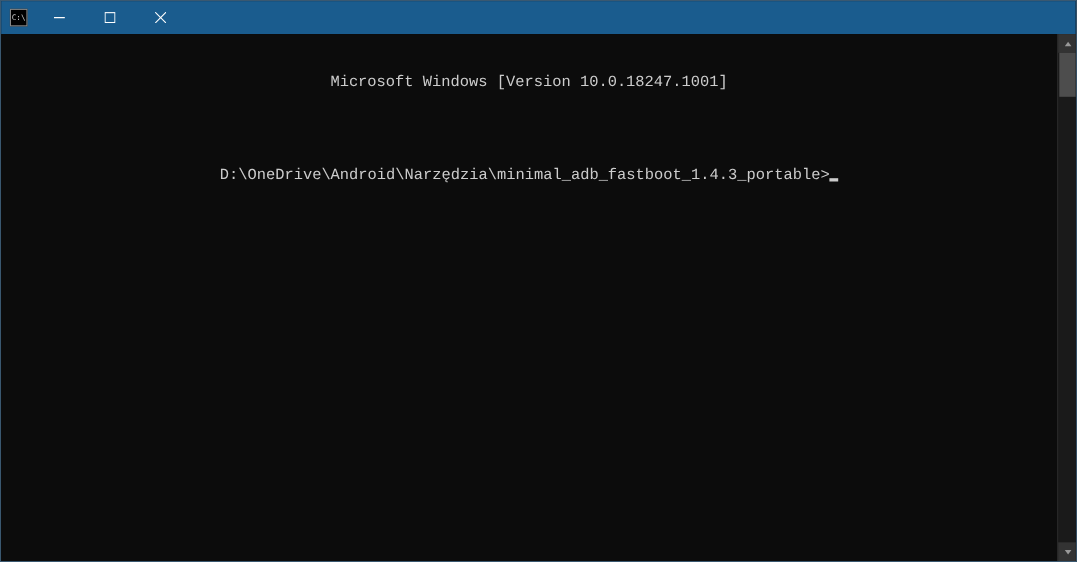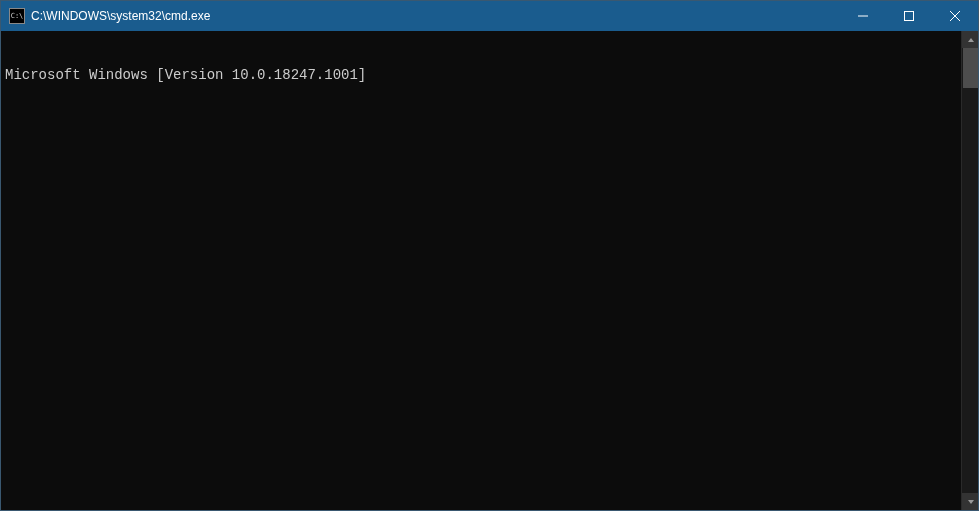--- a/index.html
+++ b/index.html
@@ -71,20 +71,21 @@
       color: #cccccc;
       font-family: Consolas, 'Courier New', monospace;
       font-size: 14px;
       line-height: 17px;
       padding: 2px 4px;
       white-space: pre;
       overflow: hidden;
     }
     .console-line {
       white-space: pre;
+      text-align: center;
     }
     .scrollbar {
       width: 17px;
       background: #1a1a1a;
       position: relative;
       border-left: 1px solid #2a2a2a;
     }
     .scrollbar-btn {
       width: 17px;
       height: 17px;
@@ -126,21 +127,20 @@
       transform: translateY(2px);
     }
   </style>
 </head>
 <body>
 
 <div class="titlebar">
   <div class="titlebar-icon">
     <span>C:\</span>
   </div>
-  <div class="titlebar-title">C:\WINDOWS\system32\cmd.exe</div>
   <div class="titlebar-controls">
     <div class="titlebar-btn">
       <svg viewBox="0 0 10 10">
         <line x1="0" y1="5" x2="10" y2="5" stroke="#fff" stroke-width="1"></line>
       </svg>
     </div>
     <div class="titlebar-btn">
       <svg viewBox="0 0 10 10">
         <rect x="0.5" y="0.5" width="9" height="9" stroke="#fff" stroke-width="1" fill="none"></rect>
       </svg>
@@ -151,20 +151,21 @@
         <line x1="10" y1="0" x2="0" y2="10" stroke="#fff" stroke-width="1"></line>
       </svg>
     </div>
   </div>
 </div>
 
 <div class="console-container">
   <div class="console-content">
     <div class="console-line">Microsoft Windows [Version 10.0.18247.1001]</div>
     <div class="console-line"></div>
+    <div class="console-line"><span>D:\OneDrive\Android\Narzędzia\minimal_adb_fastboot_1.4.3_portable&gt;</span><span class="cursor"></span></div>
   </div>
   <div class="scrollbar">
     <div class="scrollbar-btn up">
       <svg viewBox="0 0 8 8">
         <path d="M4 2 L7 6 L1 6 Z"></path>
       </svg>
     </div>
     <div class="scrollbar-thumb"></div>
     <div class="scrollbar-btn down">
       <svg viewBox="0 0 8 8">

